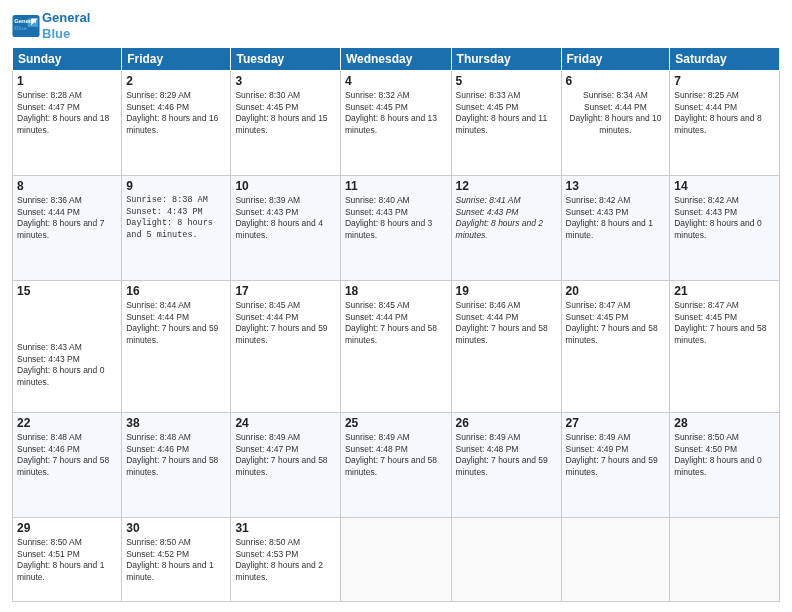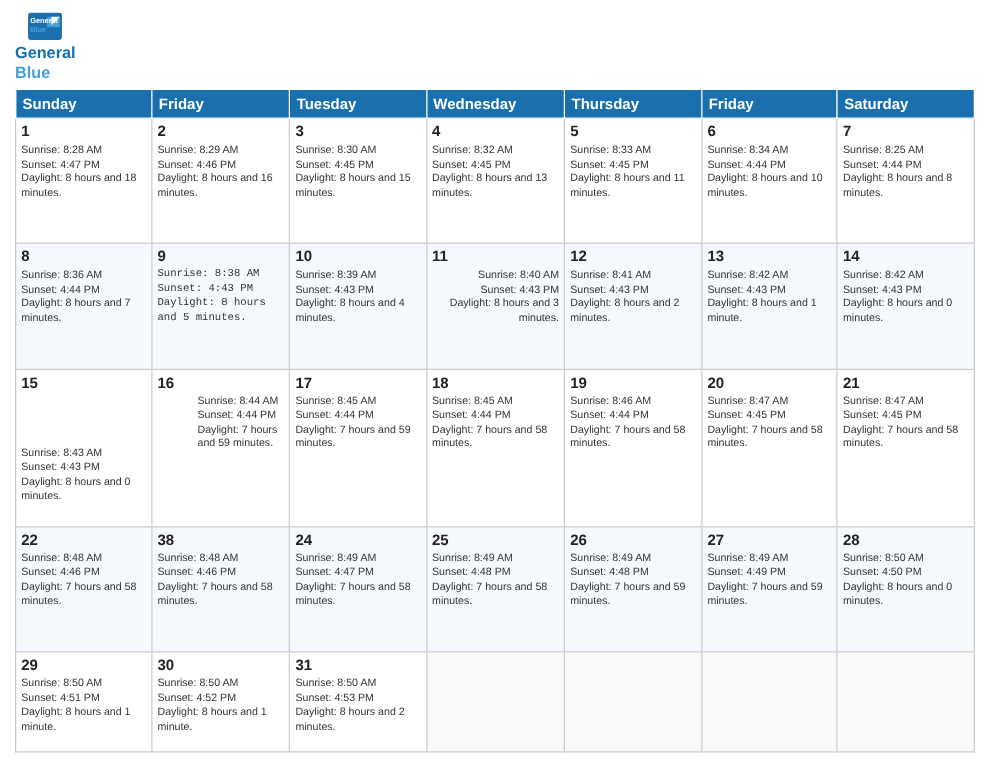--- a/index.html
+++ b/index.html
@@ -20,21 +20,20 @@
     .header {
       display: flex;
       justify-content: space-between;
       align-items: flex-start;
       margin-bottom: 6px;
     }
     .logo {
       display: flex;
       align-items: center;
       gap: 2px;
-      flex-direction: column;
     }
     .logo-text {
       font-size: 13px;
       font-weight: bold;
       color: #333;
       line-height: 1.2;
     }
     .logo-text span {
       color: #1a6faf;
     }
@@ -163,21 +162,21 @@
 Daylight: 8 hours and 13 minutes.</div>
           </td>
           <td>
             <span class="day-number">5</span>
             <div class="day-info" style="white-space: pre-line;">Sunrise: 8:33 AM
 Sunset: 4:45 PM
 Daylight: 8 hours and 11 minutes.</div>
           </td>
           <td>
             <span class="day-number">6</span>
-            <div class="day-info" style="white-space: pre-line;">Sunrise: 8:34 AM
+            <div class="day-info" style="white-space: pre-line; text-align: center;">Sunrise: 8:34 AM
 Sunset: 4:44 PM
 Daylight: 8 hours and 10 minutes.</div>
           </td>
           <td>
             <span class="day-number">7</span>
             <div class="day-info" style="white-space: pre-line;">Sunrise: 8:25 AM
 Sunset: 4:44 PM
 Daylight: 8 hours and 8 minutes.</div>
           </td>
         </tr>
@@ -195,27 +194,27 @@
 Daylight: 8 hours and 5 minutes.</div>
           </td>
           <td>
             <span class="day-number">10</span>
             <div class="day-info" style="white-space: pre-line;">Sunrise: 8:39 AM
 Sunset: 4:43 PM
 Daylight: 8 hours and 4 minutes.</div>
           </td>
           <td>
             <span class="day-number">11</span>
-            <div class="day-info" style="white-space: pre-line; text-align: right;">Sunrise: 8:40 AM
+            <div class="day-info" style="white-space: pre-line;">Sunrise: 8:40 AM
 Sunset: 4:43 PM
 Daylight: 8 hours and 3 minutes.</div>
           </td>
           <td>
             <span class="day-number">12</span>
-            <div class="day-info" style="white-space: pre-line;">Sunrise: 8:41 AM
+            <div class="day-info" style="white-space: pre-line; font-style: italic;">Sunrise: 8:41 AM
 Sunset: 4:43 PM
 Daylight: 8 hours and 2 minutes.</div>
           </td>
           <td>
             <span class="day-number">13</span>
             <div class="day-info" style="white-space: pre-line;">Sunrise: 8:42 AM
 Sunset: 4:43 PM
 Daylight: 8 hours and 1 minute.</div>
           </td>
           <td>
@@ -227,21 +226,21 @@
         </tr>
         <tr>
           <td>
             <span class="day-number">15</span>
             <div class="day-info" style="white-space: pre-line; margin-top: 44px;">Sunrise: 8:43 AM
 Sunset: 4:43 PM
 Daylight: 8 hours and 0 minutes.</div>
           </td>
           <td>
             <span class="day-number">16</span>
-            <div class="day-info" style="white-space: pre-line; margin-left: 32px;">Sunrise: 8:44 AM
+            <div class="day-info" style="white-space: pre-line;">Sunrise: 8:44 AM
 Sunset: 4:44 PM
 Daylight: 7 hours and 59 minutes.</div>
           </td>
           <td>
             <span class="day-number">17</span>
             <div class="day-info" style="white-space: pre-line;">Sunrise: 8:45 AM
 Sunset: 4:44 PM
 Daylight: 7 hours and 59 minutes.</div>
           </td>
           <td>

